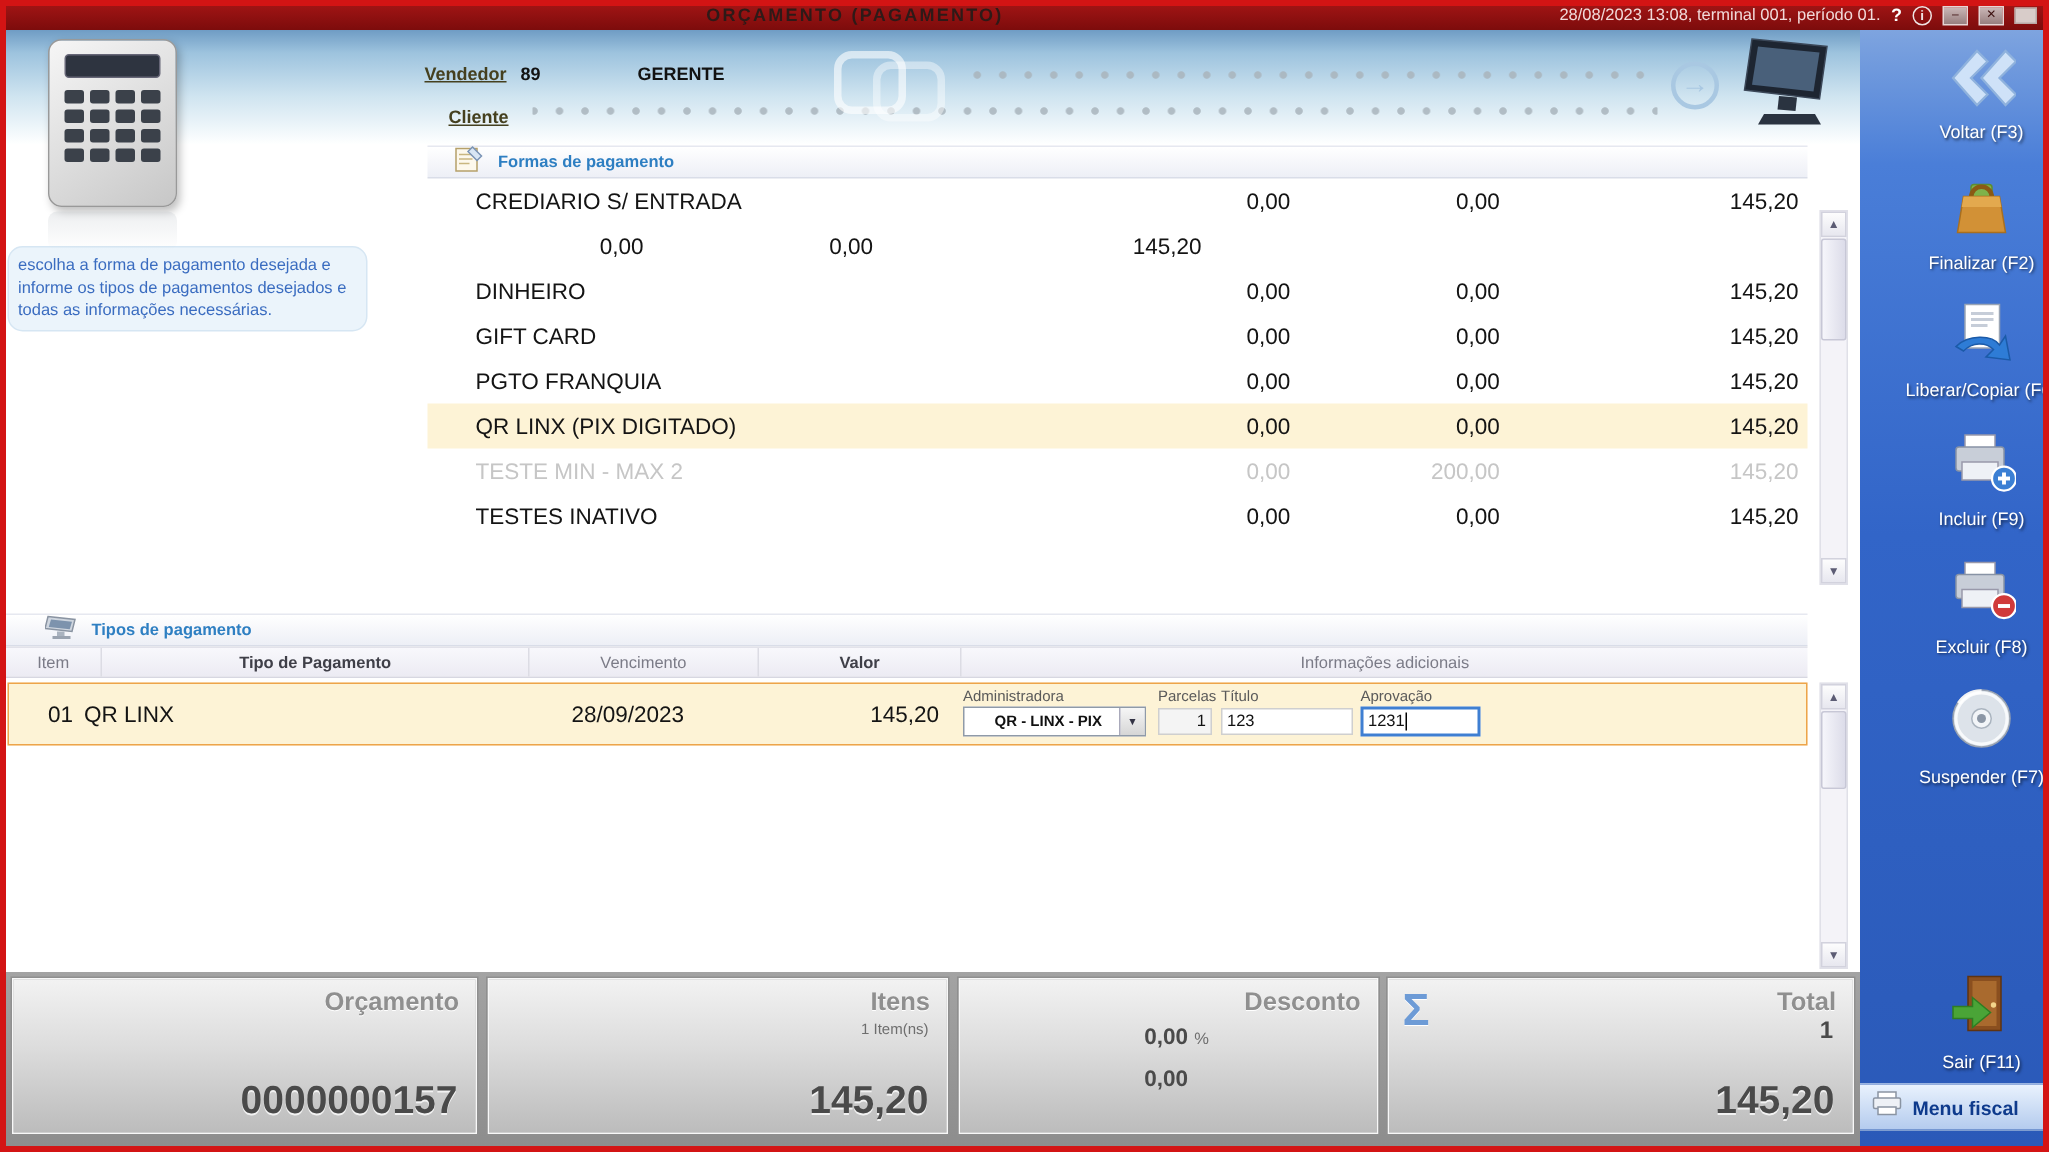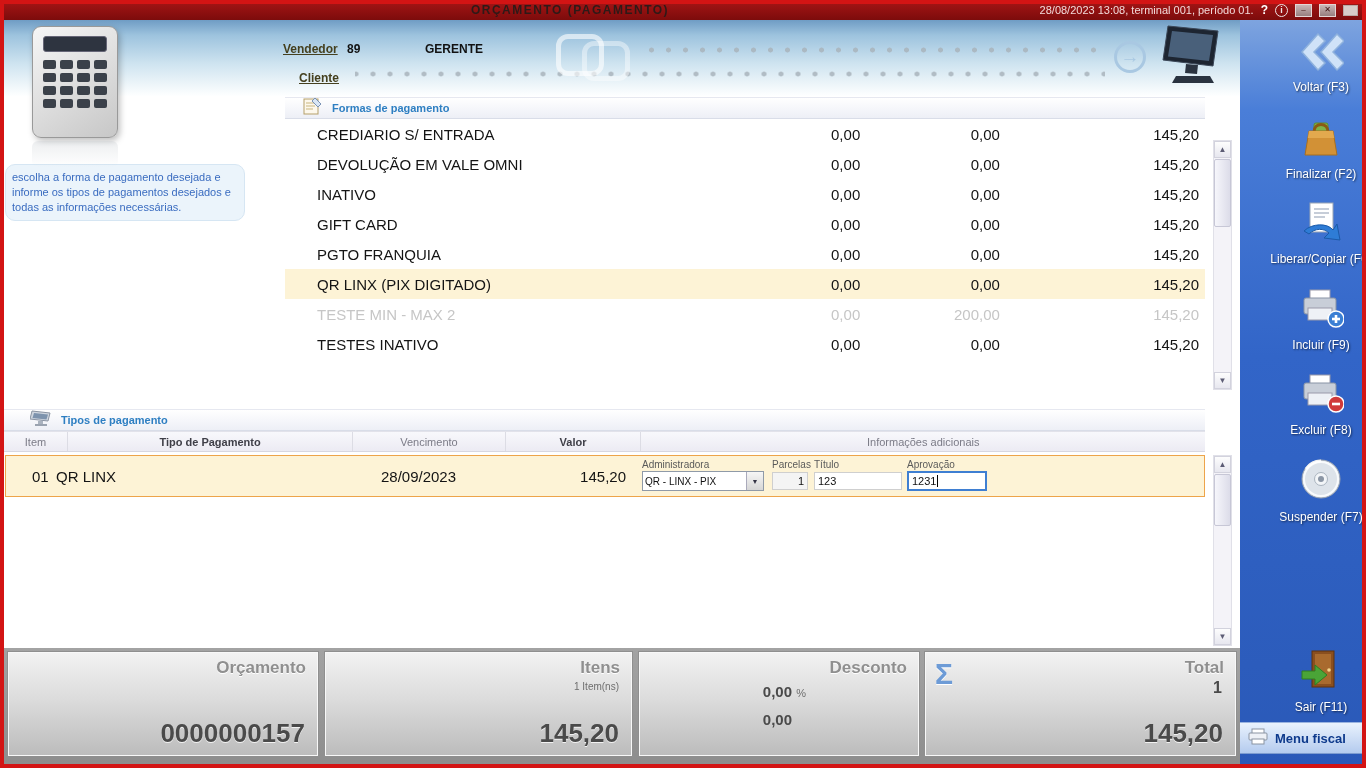--- a/index.html
+++ b/index.html
@@ -91,21 +91,21 @@
     border:1px solid #eda44a; font-size:15px; color:#141414; }
   .t-item { position:absolute; left:26px; top:12px; }
   .t-tipo { position:absolute; left:50px; top:12px; }
   .t-venc { position:absolute; left:335px; width:155px; top:12px; text-align:center; }
   .t-valor { position:absolute; left:490px; width:130px; top:12px; text-align:right; }
   .t-info { position:absolute; left:628px; top:0; width:570px; height:40px; }
   .mini-lbl { position:absolute; top:3px; font-size:10px; color:#5a5a5a; }
   .lbl-admin { left:8px; } .lbl-parc { left:138px; } .lbl-tit { left:180px; } .lbl-apr { left:273px; }
   .sel { position:absolute; left:8px; top:15px; width:122px; height:20px; background:#fff;
     border:1px solid #8f9aa8; display:flex; align-items:center; font-size:10px; color:#111; cursor:pointer; }
-  .sel .sel-txt { flex:1; padding-left:2px; white-space:nowrap; overflow:hidden; }
+  .sel .sel-txt { flex:1; padding-left:20px; white-space:nowrap; overflow:hidden;font-weight:bold; }
   .sel .sel-btn { width:17px; height:100%; background:linear-gradient(#f6f6f6,#d6d6d6);
     border-left:1px solid #aab; display:flex; align-items:center; justify-content:center;
     font-size:7px; color:#334; }
   .fbox { position:absolute; top:16px; height:18px; background:#fff; border:1px solid #cfcfcf;
     font-size:11px; color:#111; display:flex; align-items:center; padding:0 3px; }
   .box-parc { left:138px; width:36px; background:#f4f4f4; justify-content:flex-end; }
   .box-tit { left:180px; width:88px; }
   .box-apr { left:273px; width:80px; border:2px solid #3f7fd2; height:20px; top:15px; cursor:text; }
   .caret { display:inline-block; width:1px; height:12px; background:#000; margin-left:1px; }
 
@@ -235,27 +235,26 @@
   </div>
 
   <div class="ftable">
     <div class="frow">
       <div class="c0 cell-name">CREDIARIO S/ ENTRADA</div>
       <div class="c1">0,00</div>
       <div class="c2">0,00</div>
       <div class="c3">145,20</div>
     </div>
     <div class="frow">
-      <div class="c0 cell-name">DEVOLUÇÃO EM VALE OMNI</div>
-      <div class="c1">0,00</div>
-      <div class="c2">0,00</div>
-      <div class="c3">145,20</div>
-    </div>
-    <div class="frow">
-      <div class="c0 cell-name">INATIVO</div>
+      <div class="c1">0,00</div>
+      <div class="c2">0,00</div>
+      <div class="c3">145,20</div>
+    </div>
+    <div class="frow">
+      <div class="c0 cell-name">DINHEIRO</div>
       <div class="c1">0,00</div>
       <div class="c2">0,00</div>
       <div class="c3">145,20</div>
     </div>
     <div class="frow">
       <div class="c0 cell-name">GIFT CARD</div>
       <div class="c1">0,00</div>
       <div class="c2">0,00</div>
       <div class="c3">145,20</div>
     </div>

